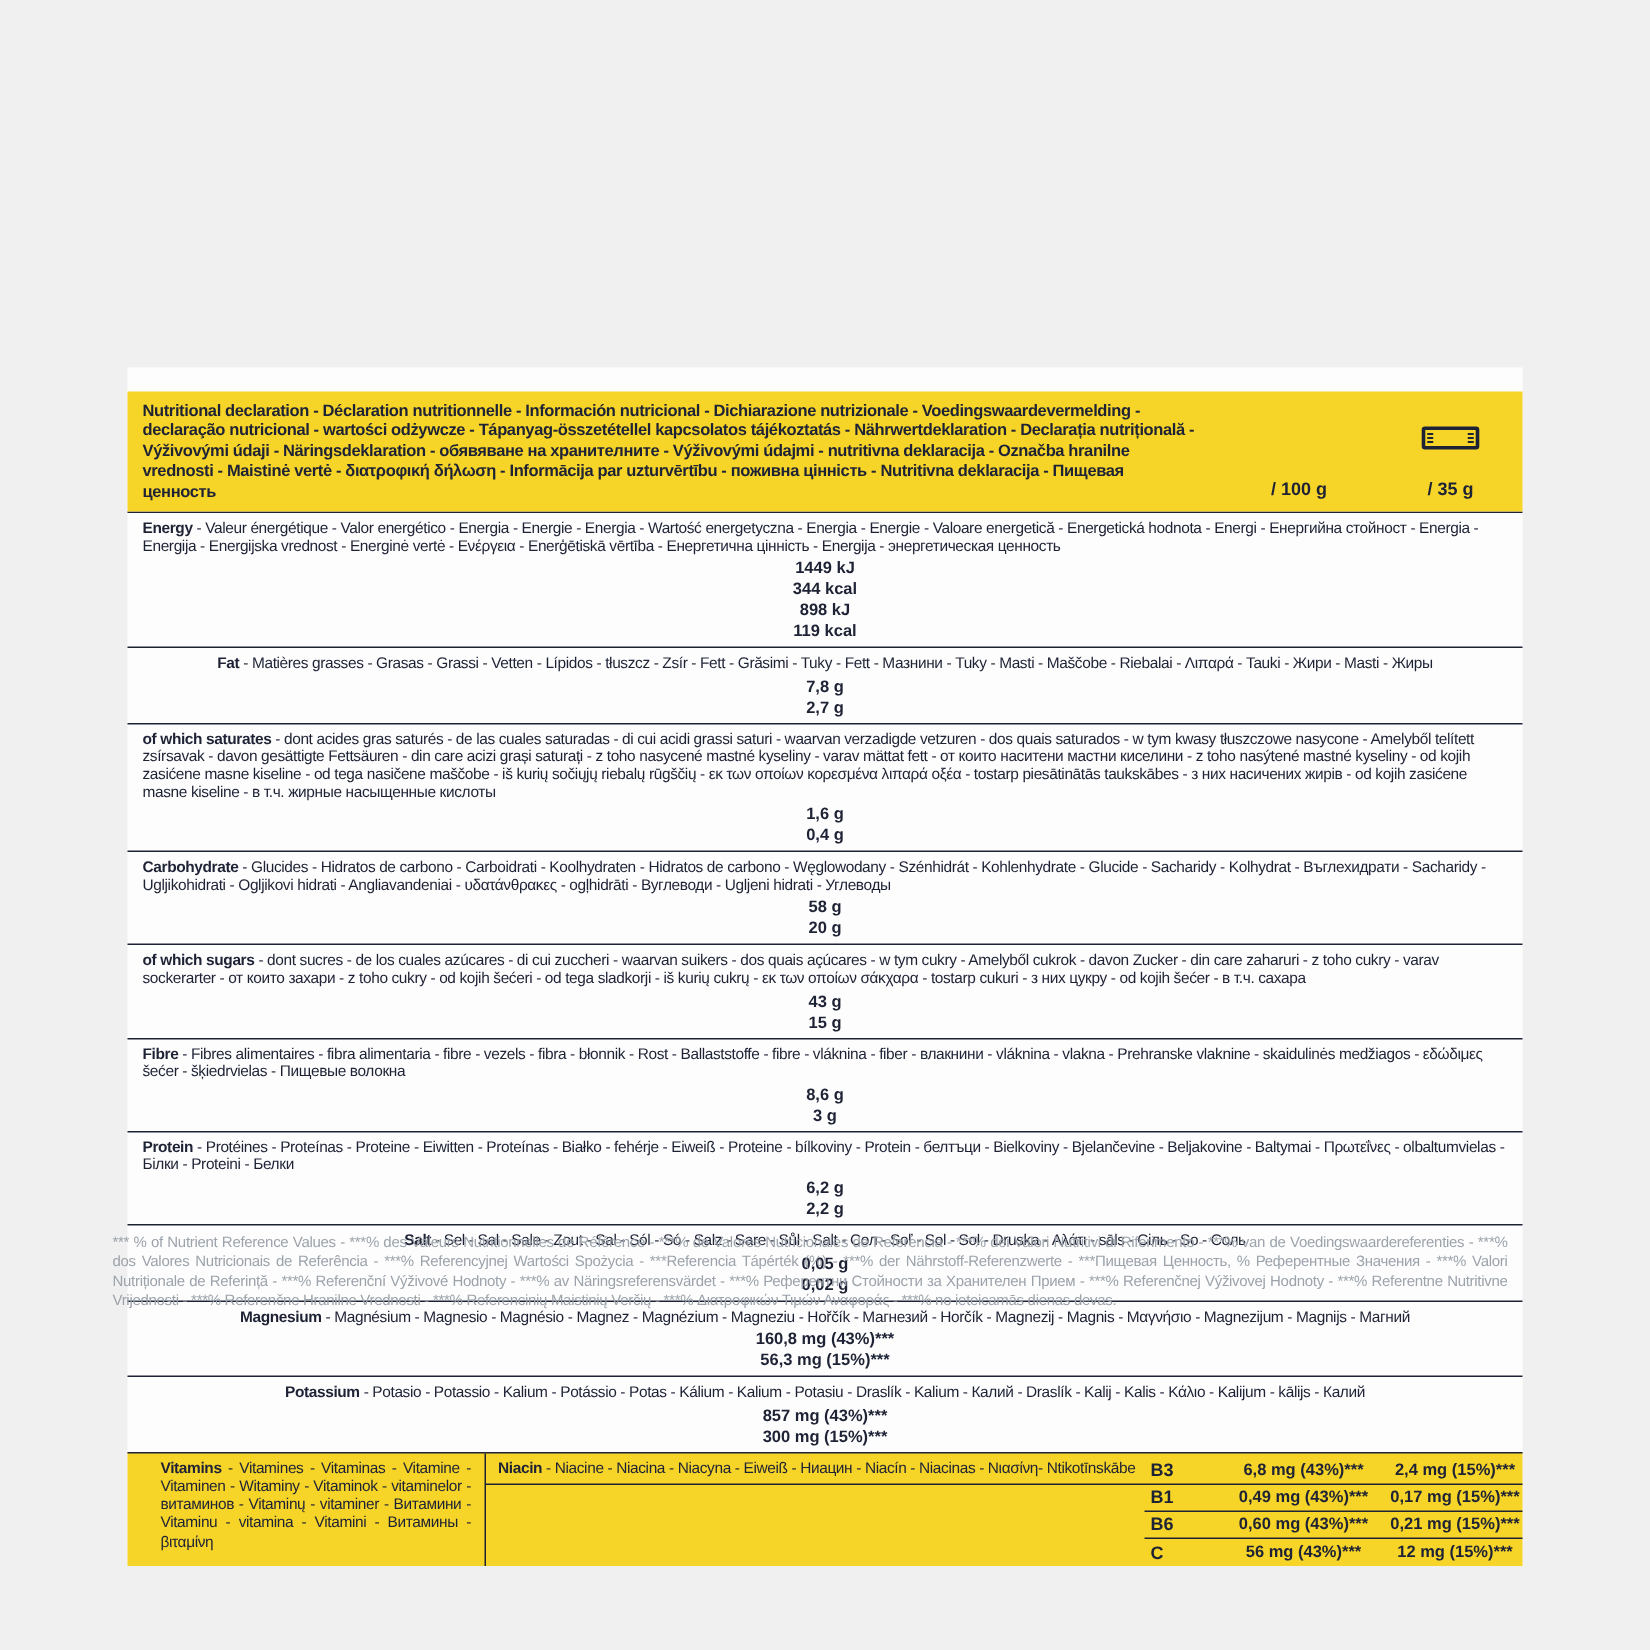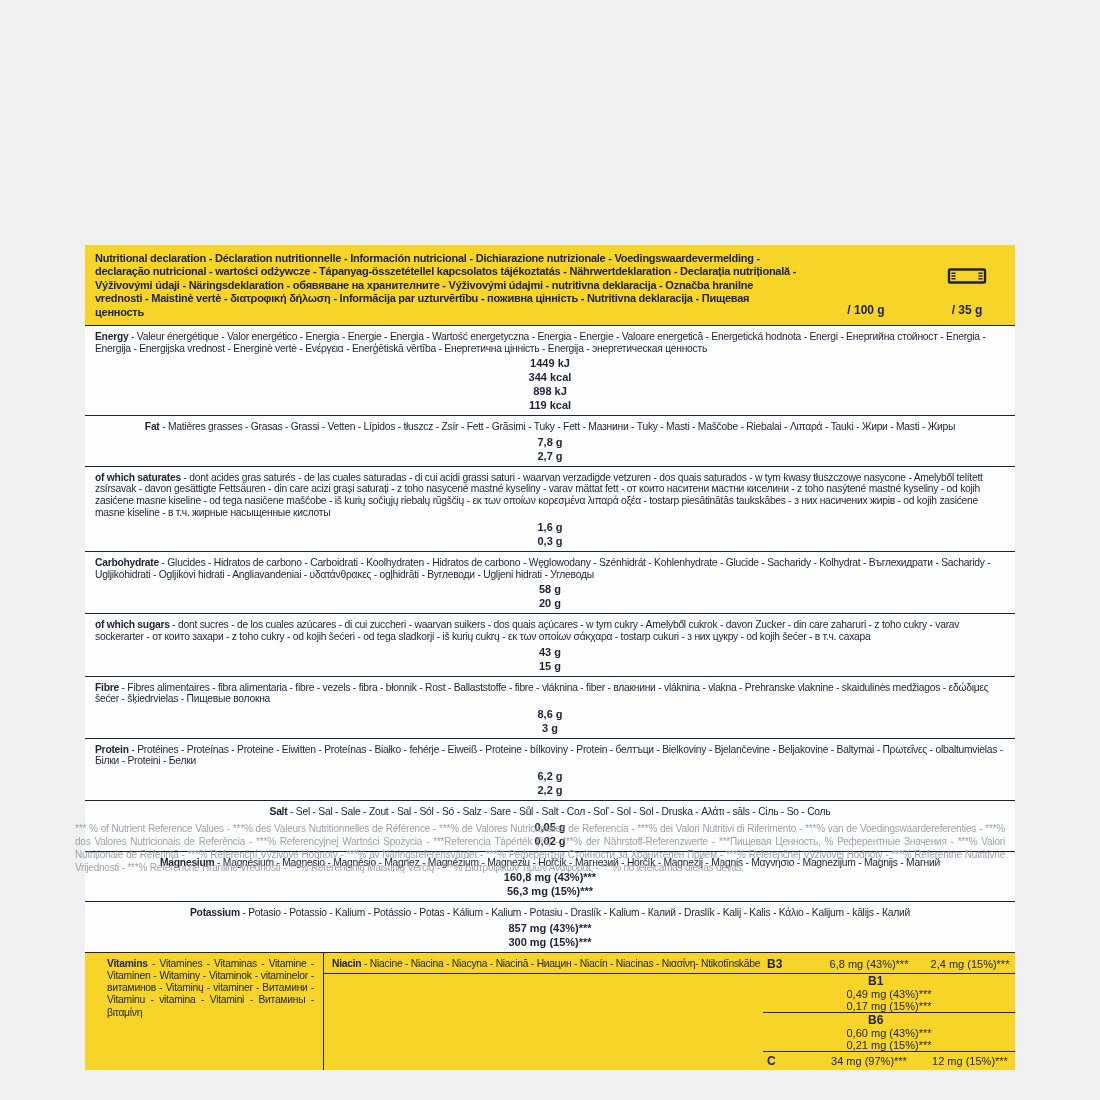--- a/index.html
+++ b/index.html
@@ -20,20 +20,21 @@
     position:absolute;
     left:85px; top:245px; width:930px;
     background:var(--panel);
   }
   
   .header{
     position:relative;
     background:var(--yellow);
     padding:7px 10px 6px 10px;
     min-height:67px;
+    margin-top:16px;
   }
   .header-text{
     width:705px;
     font-size:11px;
     font-weight:bold;
     line-height:13.4px;
     letter-spacing:-0.25px;
   }
   .col-label{
     position:absolute;
@@ -108,32 +109,32 @@
     padding:1px 0 1px 8px;
     font-size:10.3px;
     letter-spacing:-0.25px;
   }
   .vit-vals{
     display:flex;
     align-items:center;
     width:252px;
     min-height:18px;
   }
-  .vit-vals.bline{border-bottom:1.5px solid var(--ink);flex-direction:column;}
+  .vit-vals.bline{border-bottom:1.5px solid var(--ink);}
   .vit-code{
     width:50px;
     font-size:12px;
     font-weight:bold;
     padding-left:4px;
   }
   .vval{
     width:112px;
     text-align:center;
     font-size:11px;
-    font-weight:normal;
+    font-weight:bold;
   }
   .vval.v2{width:90px;}
   
   .footnote{
     position:absolute;
     left:75px; top:822px; width:930px;
     font-size:10px;
     line-height:13px;
     letter-spacing:-0.2px;
     color:var(--foot);
@@ -173,21 +174,21 @@
 
   <div class="row">
     <div class="label"><span class="lead">Fat</span><span> - Matières grasses - Grasas - Grassi - Vetten - Lípidos - tłuszcz - Zsír - Fett - Grăsimi - Tuky - Fett - Мазнини - Tuky - Masti - Maščobe - Riebalai - Λιπαρά - Tauki - Жири - Masti - Жиры</span></div>
     <div class="val">7,8 g</div>
     <div class="val v2">2,7 g</div>
   </div>
 
   <div class="row">
     <div class="label"><span class="lead">of which saturates</span><span> - dont acides gras saturés - de las cuales saturadas - di cui acidi grassi saturi - waarvan verzadigde vetzuren - dos quais saturados - w tym kwasy tłuszczowe nasycone - Amelyből telített zsírsavak - davon gesättigte Fettsäuren - din care acizi grași saturați - z toho nasycené mastné kyseliny - varav mättat fett - от които наситени мастни киселини - z toho nasýtené mastné kyseliny - od kojih zasićene masne kiseline - od tega nasičene maščobe - iš kurių sočiųjų riebalų rūgščių - εκ των οποίων κορεσμένα λιπαρά οξέα - tostarp piesātinātās taukskābes - з них насичених жирів - od kojih zasićene masne kiseline - в т.ч. жирные насыщенные кислоты</span></div>
     <div class="val">1,6 g</div>
-    <div class="val v2">0,3 g</div>
+    <div class="val v2">0,4 g</div>
   </div>
 
   <div class="row">
     <div class="label"><span class="lead">Carbohydrate</span><span> - Glucides - Hidratos de carbono - Carboidrati - Koolhydraten - Hidratos de carbono - Węglowodany - Szénhidrát - Kohlenhydrate - Glucide - Sacharidy - Kolhydrat - Въглехидрати - Sacharidy - Ugljikohidrati - Ogljikovi hidrati - Angliavandeniai - υδατάνθρακες - ogļhidrāti - Вуглеводи - Ugljeni hidrati - Углеводы</span></div>
     <div class="val">58 g</div>
     <div class="val v2">20 g</div>
   </div>
 
   <div class="row">
     <div class="label"><span class="lead">of which sugars</span><span> - dont sucres - de los cuales azúcares - di cui zuccheri - waarvan suikers - dos quais açúcares - w tym cukry - Amelyből cukrok - davon Zucker - din care zaharuri - z toho cukry - varav sockerarter - от които захари - z toho cukry - od kojih šećeri - od tega sladkorji - iš kurių cukrų - εκ των οποίων σάκχαρα - tostarp cukuri - з них цукру - od kojih šećer - в т.ч. сахара</span></div>
@@ -223,21 +224,21 @@
     <div class="label"><span class="lead">Potassium</span><span> - Potasio - Potassio - Kalium - Potássio - Potas - Kálium - Kalium - Potasiu - Draslík - Kalium - Калий - Draslík - Kalij - Kalis - Κάλιο - Kalijum - kālijs - Калий</span></div>
     <div class="val">857 mg (43%)***</div>
     <div class="val v2">300 mg (15%)***</div>
   </div>
 
   <div class="vit">
     <div class="vit-left"><span class="lead">Vitamins</span><span> - Vitamines - Vitaminas - Vitamine - Vitaminen - Witaminy - Vitaminok - vitaminelor - витаминов - Vitaminų - vitaminer - Витамини - Vitaminu - vitamina - Vitamini - Витамины - βιταμίνη</span></div>
     <div class="vit-right">
 
       <div class="vit-row first">
-        <div class="vit-name"><span class="lead">Niacin</span><span> - Niacine - Niacina - Niacyna - Niacină - Ниацин - Niacín - Niacinas - Νιασίνη- Ntikotīnskābe</span></div>
+        <div class="vit-name"><span class="lead">Niacin</span><span> - Niacine - Niacina - Niacyna - Eiweiß - Ниацин - Niacín - Niacinas - Νιασίνη- Ntikotīnskābe</span></div>
         <div class="vit-vals">
           <div class="vit-code">B3</div>
           <div class="vval">6,8 mg (43%)***</div>
           <div class="vval v2">2,4 mg (15%)***</div>
         </div>
       </div>
 
       <div class="vit-row">
         <div class="vit-name"></div>
         <div class="vit-vals bline">
@@ -253,21 +254,21 @@
           <div class="vit-code">B6</div>
           <div class="vval">0,60 mg (43%)***</div>
           <div class="vval v2">0,21 mg (15%)***</div>
         </div>
       </div>
 
       <div class="vit-row">
         <div class="vit-name"></div>
         <div class="vit-vals">
           <div class="vit-code">C</div>
-          <div class="vval">34 mg (97%)***</div>
+          <div class="vval">56 mg (43%)***</div>
           <div class="vval v2">12 mg (15%)***</div>
         </div>
       </div>
 
     </div>
   </div>
 
 </div>
 
 <div class="footnote">*** % of Nutrient Reference Values - ***% des Valeurs Nutritionnelles de Référence - ***% de Valores Nutricionales de Referencia - ***% dei Valori Nutritivi di Riferimento - ***% van de Voedingswaardereferenties - ***% dos Valores Nutricionais de Referência - ***% Referencyjnej Wartości Spożycia - ***Referencia Tápérték (%) - ***% der Nährstoff-Referenzwerte - ***Пищевая Ценность, % Референтные Значения - ***% Valori Nutriționale de Referință - ***% Referenční Výživové Hodnoty - ***% av Näringsreferensvärdet - ***% Референтни Стойности за Хранителен Прием - ***% Referenčnej Výživovej Hodnoty - ***% Referentne Nutritivne Vrijednosti - ***% Referenčne Hranilne Vrednosti - ***% Referencinių Maistinių Verčių - ***% Διατροφικών Τιμών Αναφοράς - ***% no ieteicamās dienas devas.</div>

